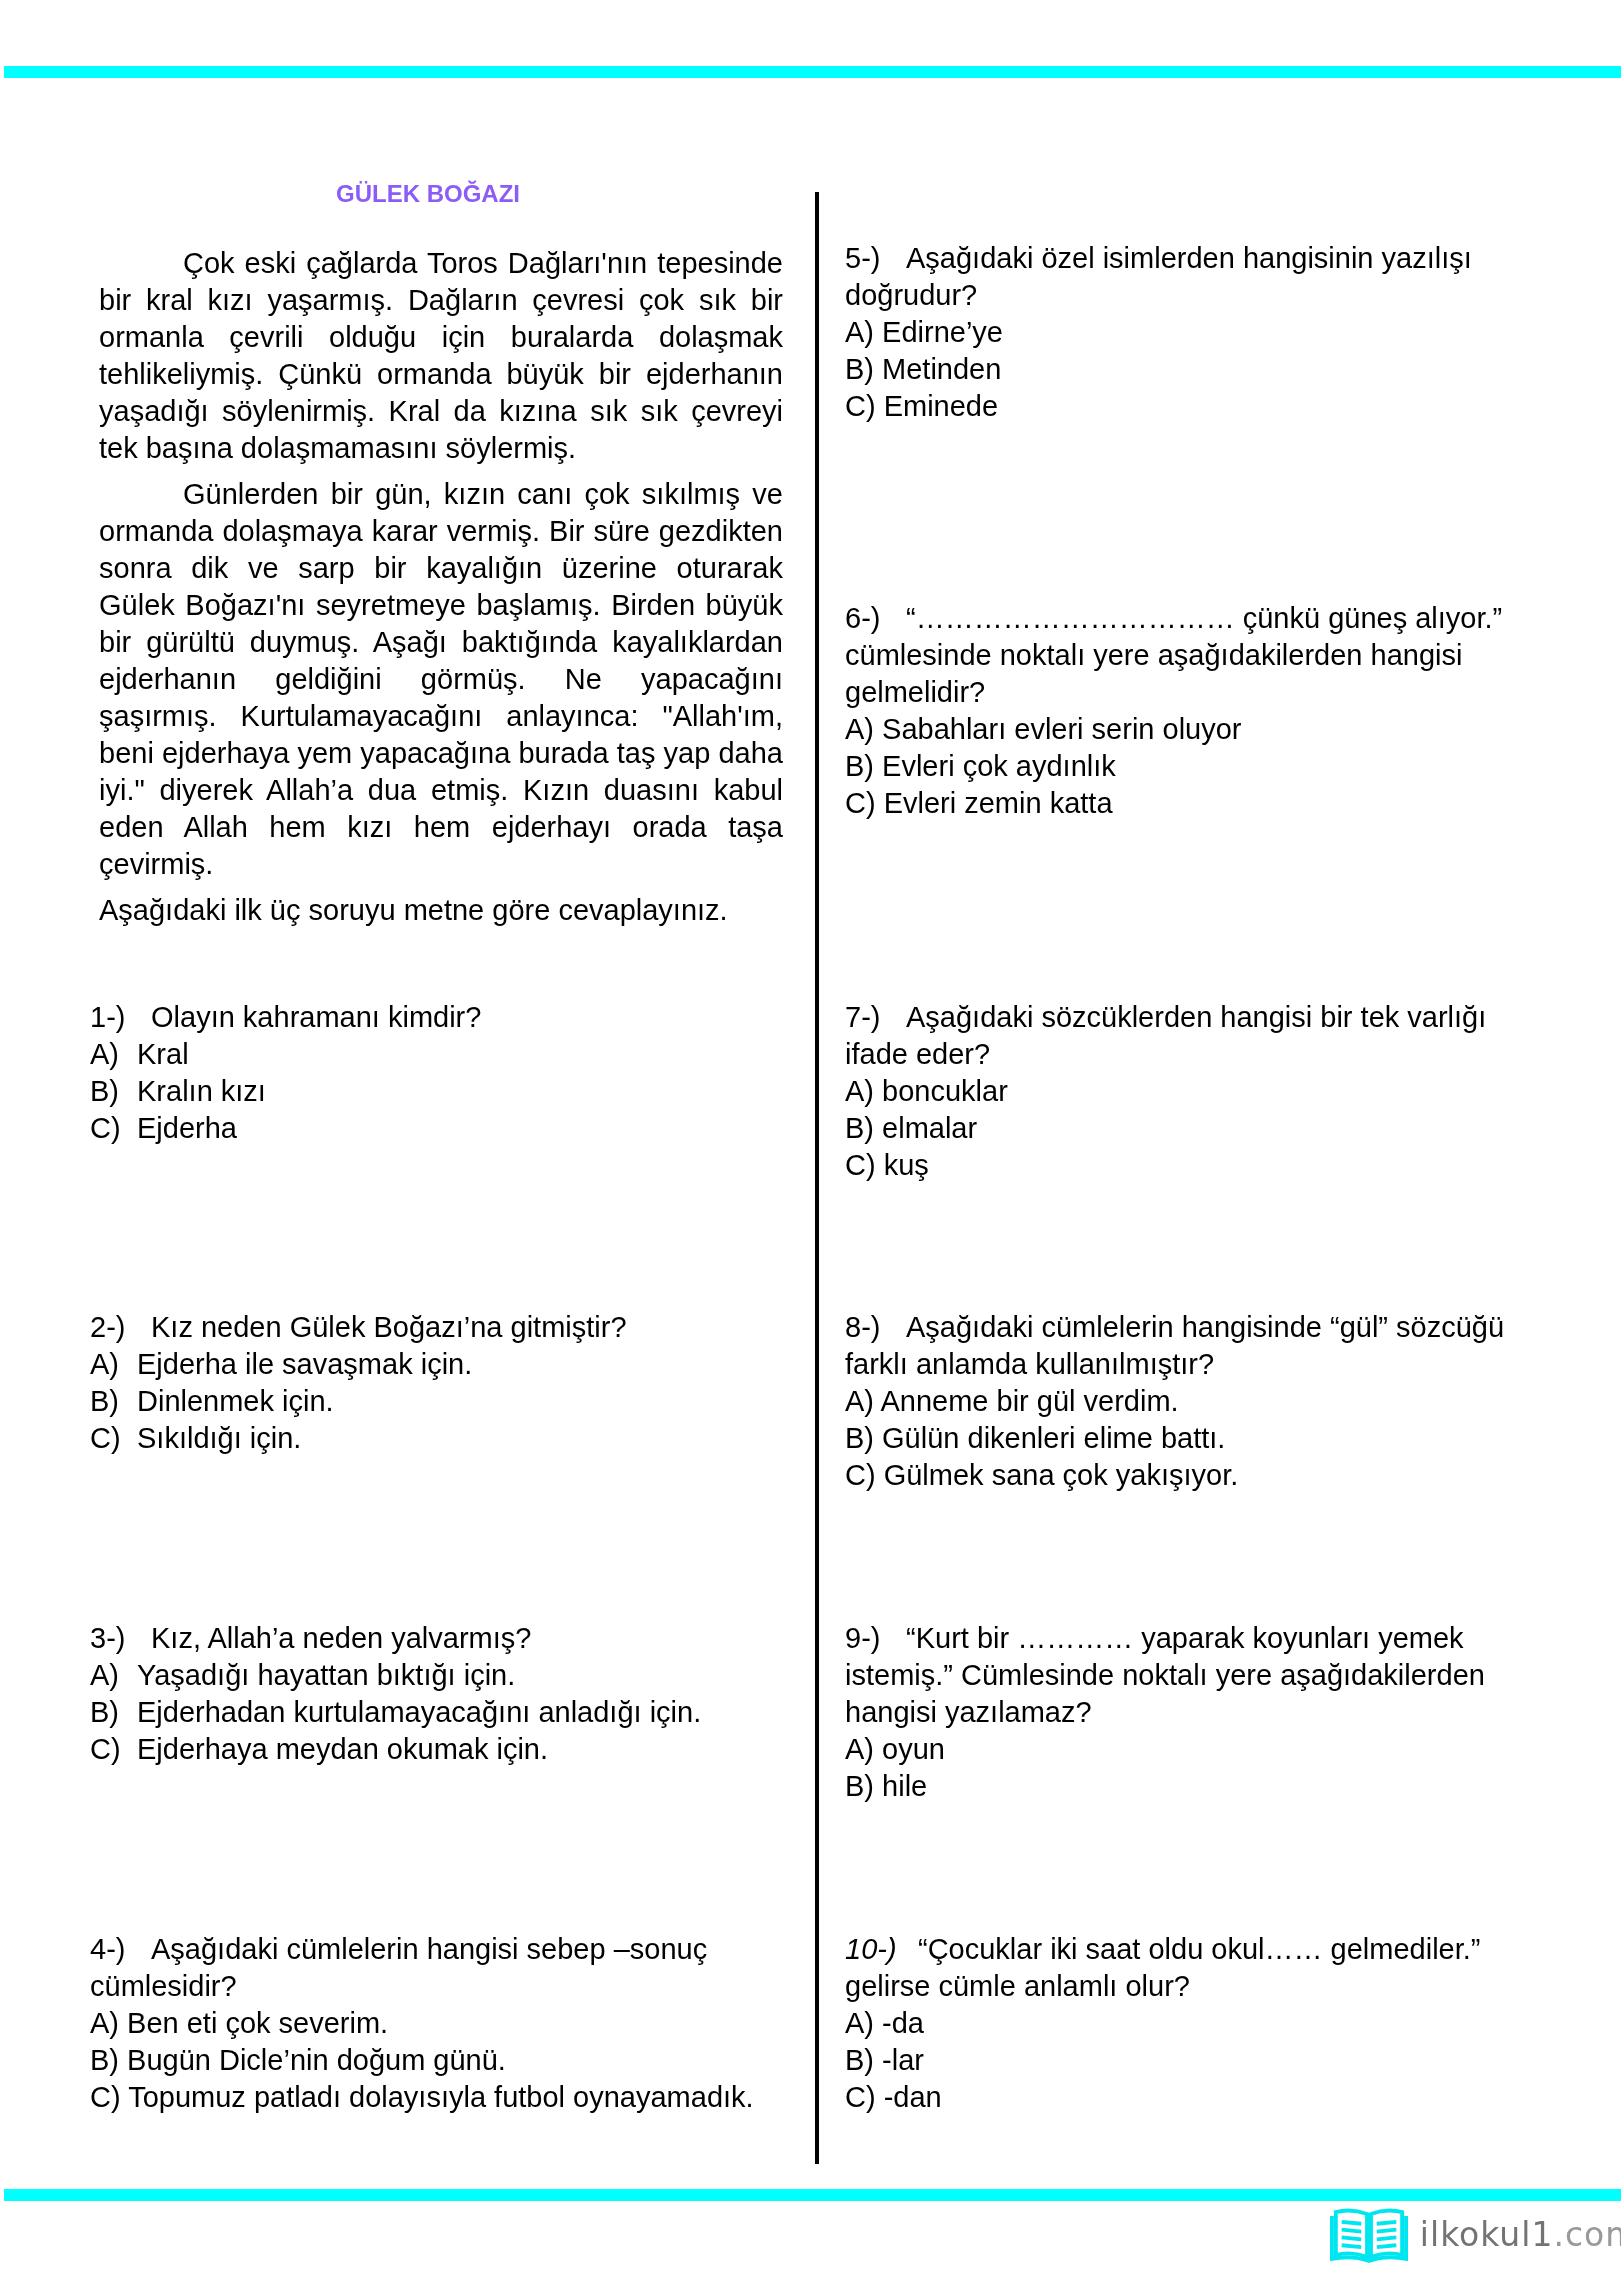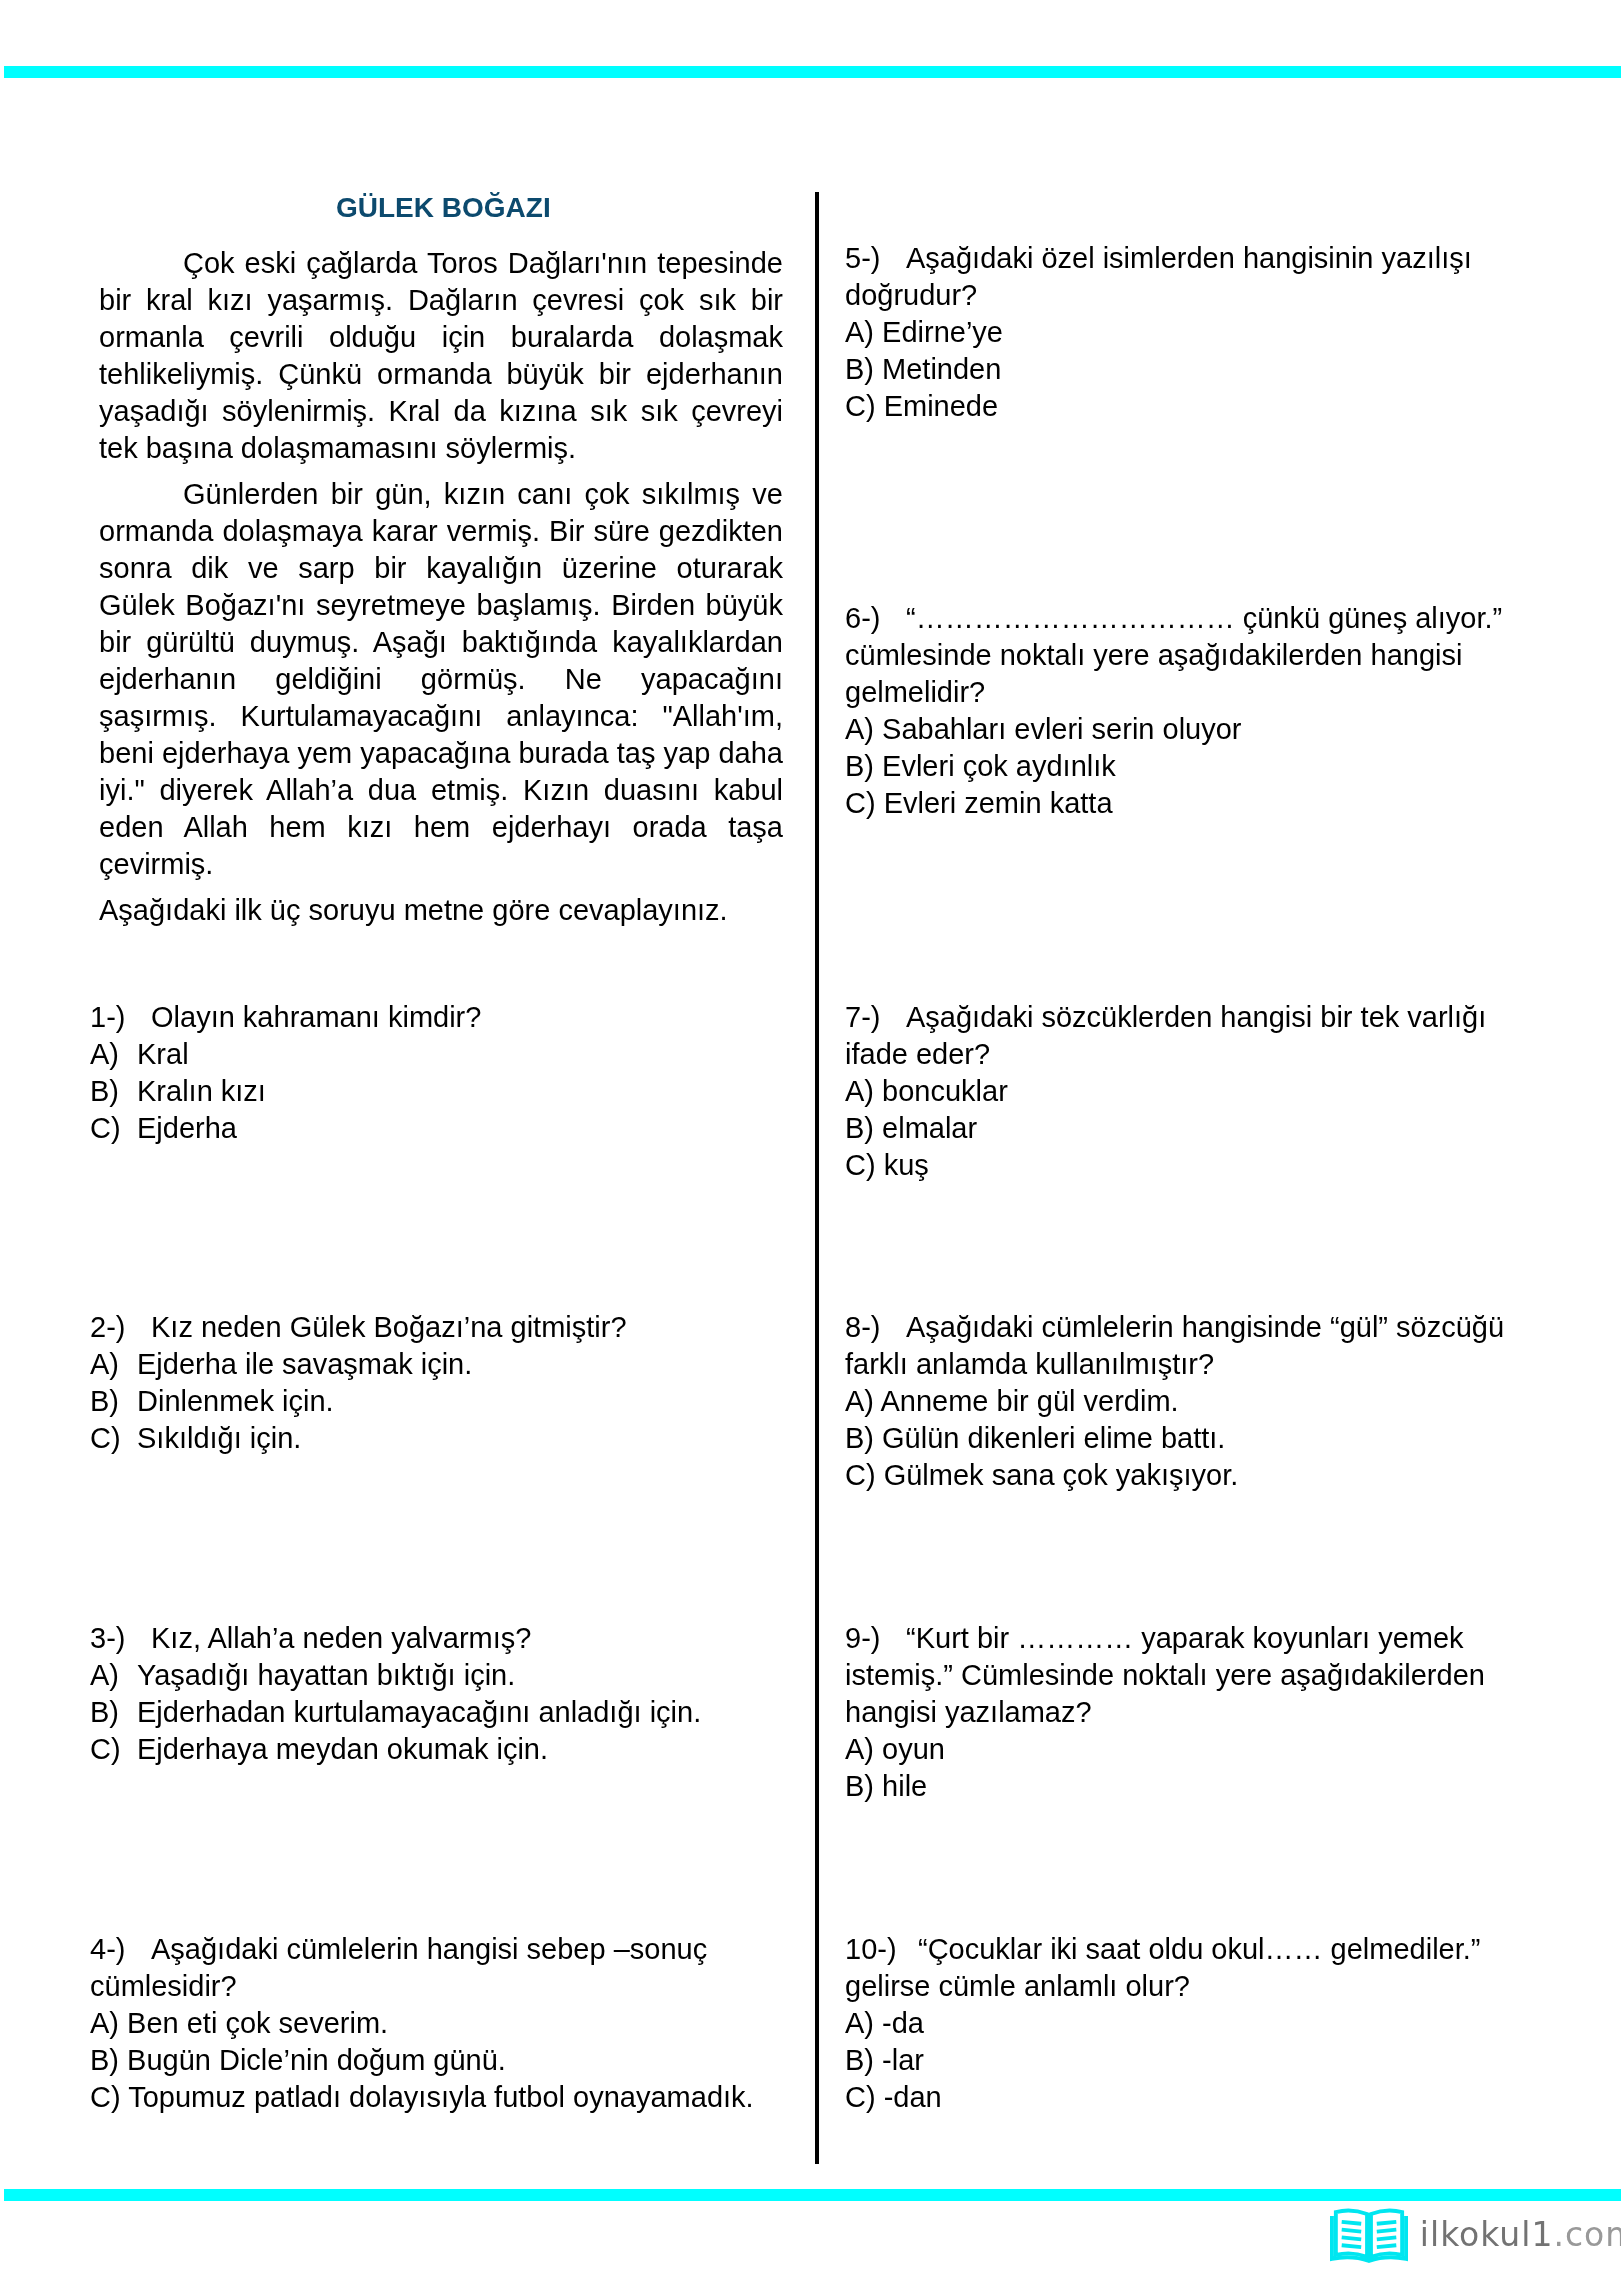--- a/index.html
+++ b/index.html
@@ -10,22 +10,22 @@
     .bar { position: absolute; left: 3.9px; right: 0; height: 11.8px; background: #00ffff; }
     .bar.top { top: 66px; }
     .bar.bottom { top: 2189px; }
     .divider { position: absolute; left: 815px; top: 192px; width: 3.9px; height: 1972px; background: #000; }
 
     .col { position: absolute; font-size: 29px; line-height: 37px; margin-top: 45px; }
     .col.left { left: 90px; width: 702px; }
     .col.right { left: 845px; width: 706px; }
 
     .title {
-      position: absolute; left: 336px; top: 192px; font-size: 28px; font-weight: bold;
-      color: #0c4a6e; letter-spacing: 0px;
+      position: absolute; left: 336px; top: 180px; font-size: 24px; font-weight: bold;
+      color: #8b5cf6; letter-spacing: 0px;
     }
     .story { position: absolute; left: 90px; top: 236px; width: 702px; font-size: 29px; line-height: 37px; text-align: justify; }
     .story p { margin: 9px; }
     .story p.indent { text-indent: 84px; }
 
     .q { position: absolute; }
     .q .stem { margin: 0; }
     .q .opt { margin: 0; }
     .q .num { display: inline-block; min-width: 61px; }
     .q .letter { display: inline-block; min-width: 47px; }
@@ -114,21 +114,21 @@
 
 <div class="col right q" style="top:1575px;">
   <p class="stem"><span class="num">9-)</span><span>“Kurt bir ………… yaparak koyunları yemek</span></p>
   <p class="stem">istemiş.”  Cümlesinde noktalı yere aşağıdakilerden</p>
   <p class="stem">hangisi yazılamaz?</p>
   <p class="opt"><span>A)</span> <span>oyun</span></p>
   <p class="opt"><span>B)</span> <span>hile</span></p>
 </div>
 
 <div class="col right q" style="top:1886px;">
-  <p class="stem"><span class="num" style="min-width:73px;">10-)</span><span>“Çocuklar iki saat  oldu okul……  gelmediler.”</span></p>
+  <p class="stem"><span class="num" style="min-width:73px;font-style:italic;">10-)</span><span>“Çocuklar iki saat  oldu okul……  gelmediler.”</span></p>
   <p class="stem">gelirse cümle anlamlı olur?</p>
   <p class="opt"><span>A)</span> <span>-da</span></p>
   <p class="opt"><span>B)</span> <span>-lar</span></p>
   <p class="opt"><span>C)</span> <span>-dan</span></p>
 </div>
 
 <div class="bar bottom"></div>
 
 <div class="footer-logo">
   <span>

